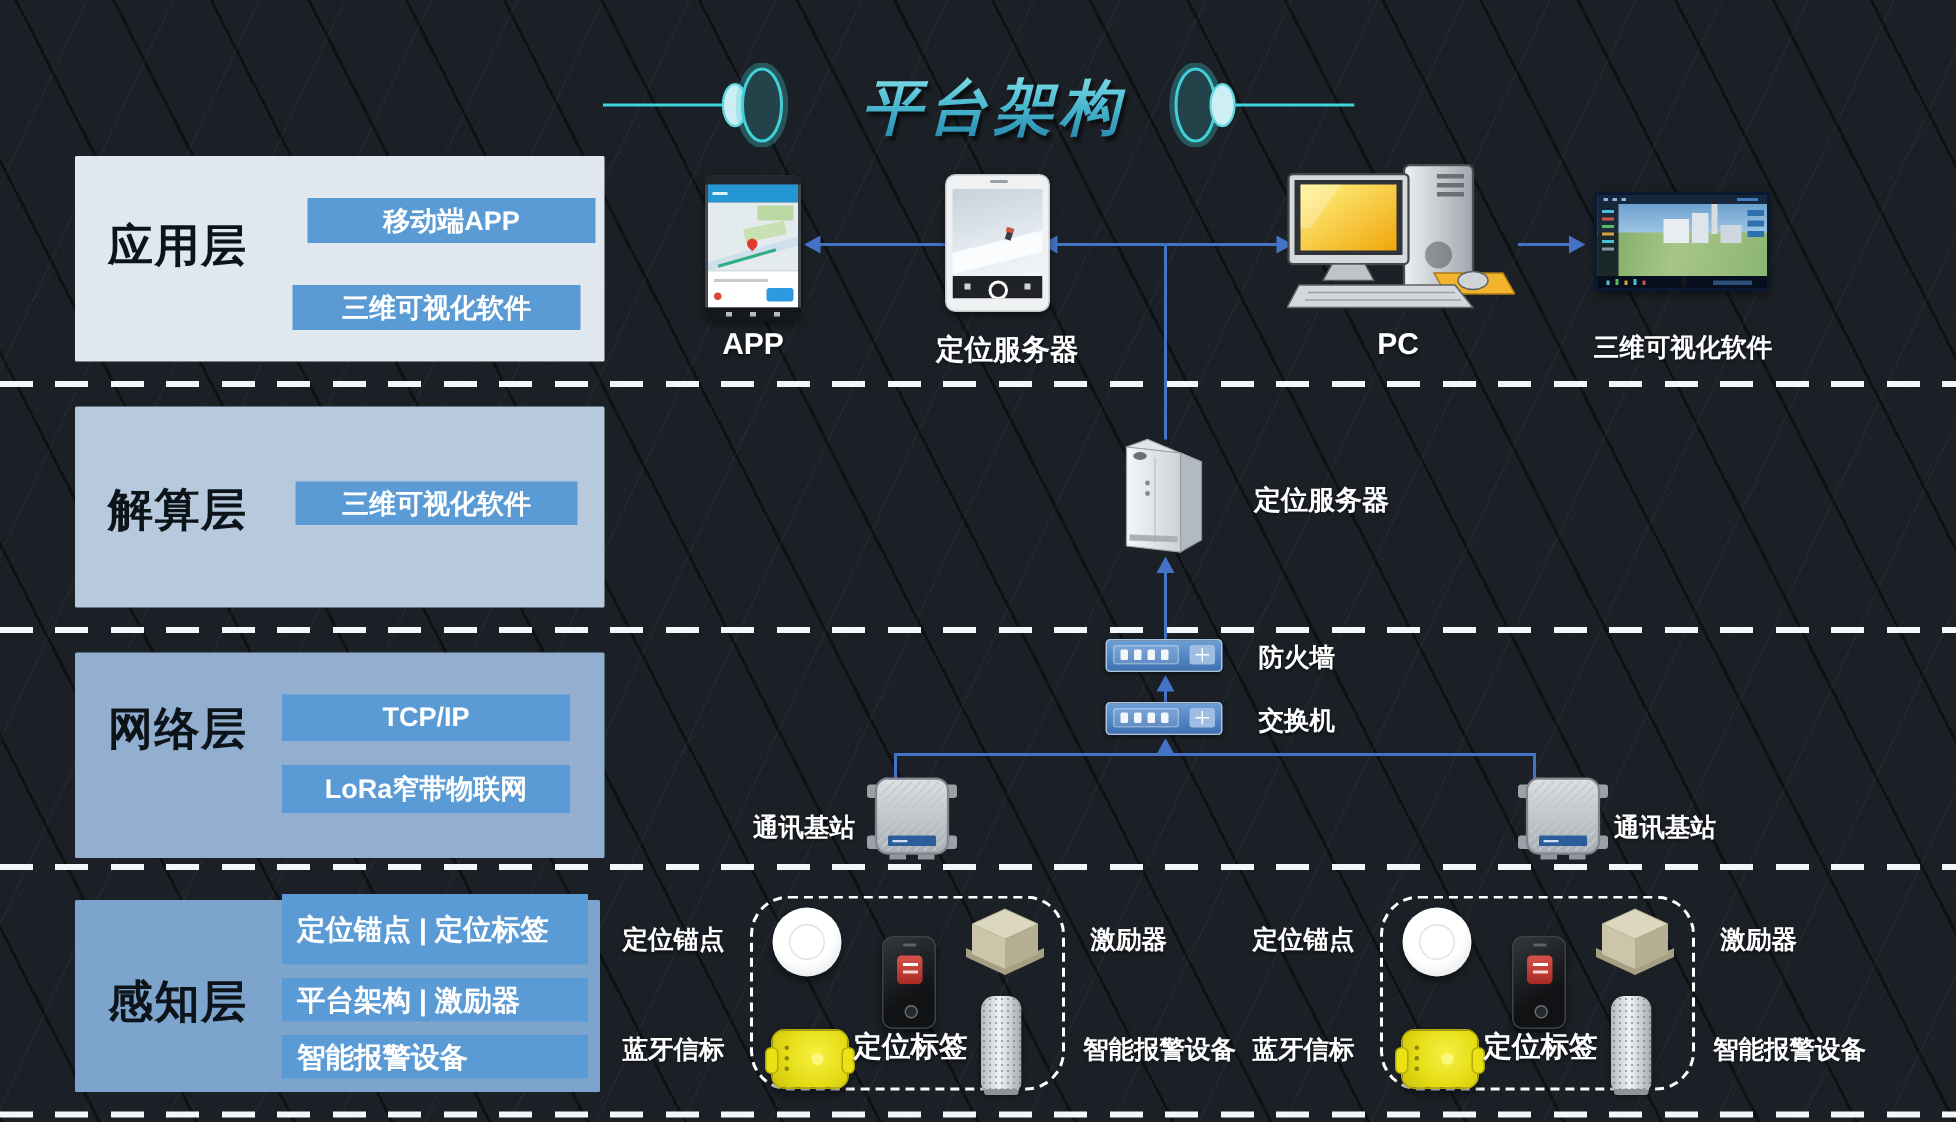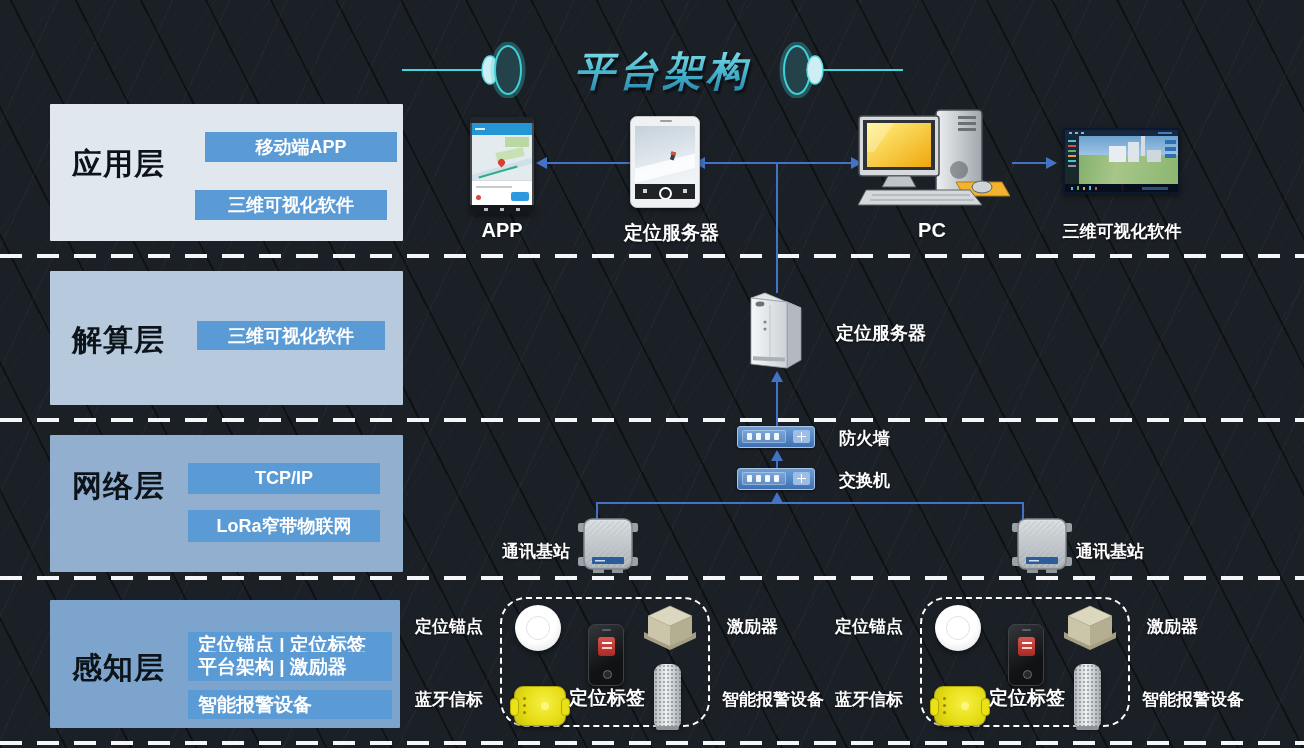--- a/index.html
+++ b/index.html
@@ -192,21 +192,21 @@
 <div class="abs layer-name" style="left:72px;top:320px">解算层</div>
 <div class="abs chip" style="left:197px;top:321px;width:188px;height:29px">三维可视化软件</div>
 
 <div class="abs panel panel-network"></div>
 <div class="abs layer-name" style="left:72px;top:466px">网络层</div>
 <div class="abs chip" style="left:188px;top:463px;width:192px;height:31px">TCP/IP</div>
 <div class="abs chip" style="left:188px;top:510px;width:192px;height:32px">LoRa窄带物联网</div>
 
 <div class="abs panel panel-sense"></div>
 <div class="abs layer-name" style="left:72px;top:648px">感知层</div>
-<div class="abs chip left" style="left:188px;top:632px;width:194px;height:25px">定位锚点 | 定位标签</div>
+<div class="abs chip left" style="left:188px;top:596px;width:194px;height:47px">定位锚点 | 定位标签</div>
 <div class="abs chip left" style="left:188px;top:652px;width:194px;height:29px">平台架构 | 激励器</div>
 <div class="abs chip left" style="left:188px;top:690px;width:194px;height:29px">智能报警设备</div>
 
 <div class="abs line" style="left:546px;top:162px;width:84px;height:2px"></div>
 <div class="abs arr-left" style="left:536px;top:157px"></div>
 <div class="abs line" style="left:704px;top:162px;width:73px;height:2px"></div>
 <div class="abs arr-left" style="left:694px;top:157px"></div>
 <div class="abs line" style="left:777px;top:162px;width:75px;height:2px"></div>
 <div class="abs arr-right" style="left:851px;top:157px"></div>
 <div class="abs line" style="left:1012px;top:162px;width:35px;height:2px"></div>

